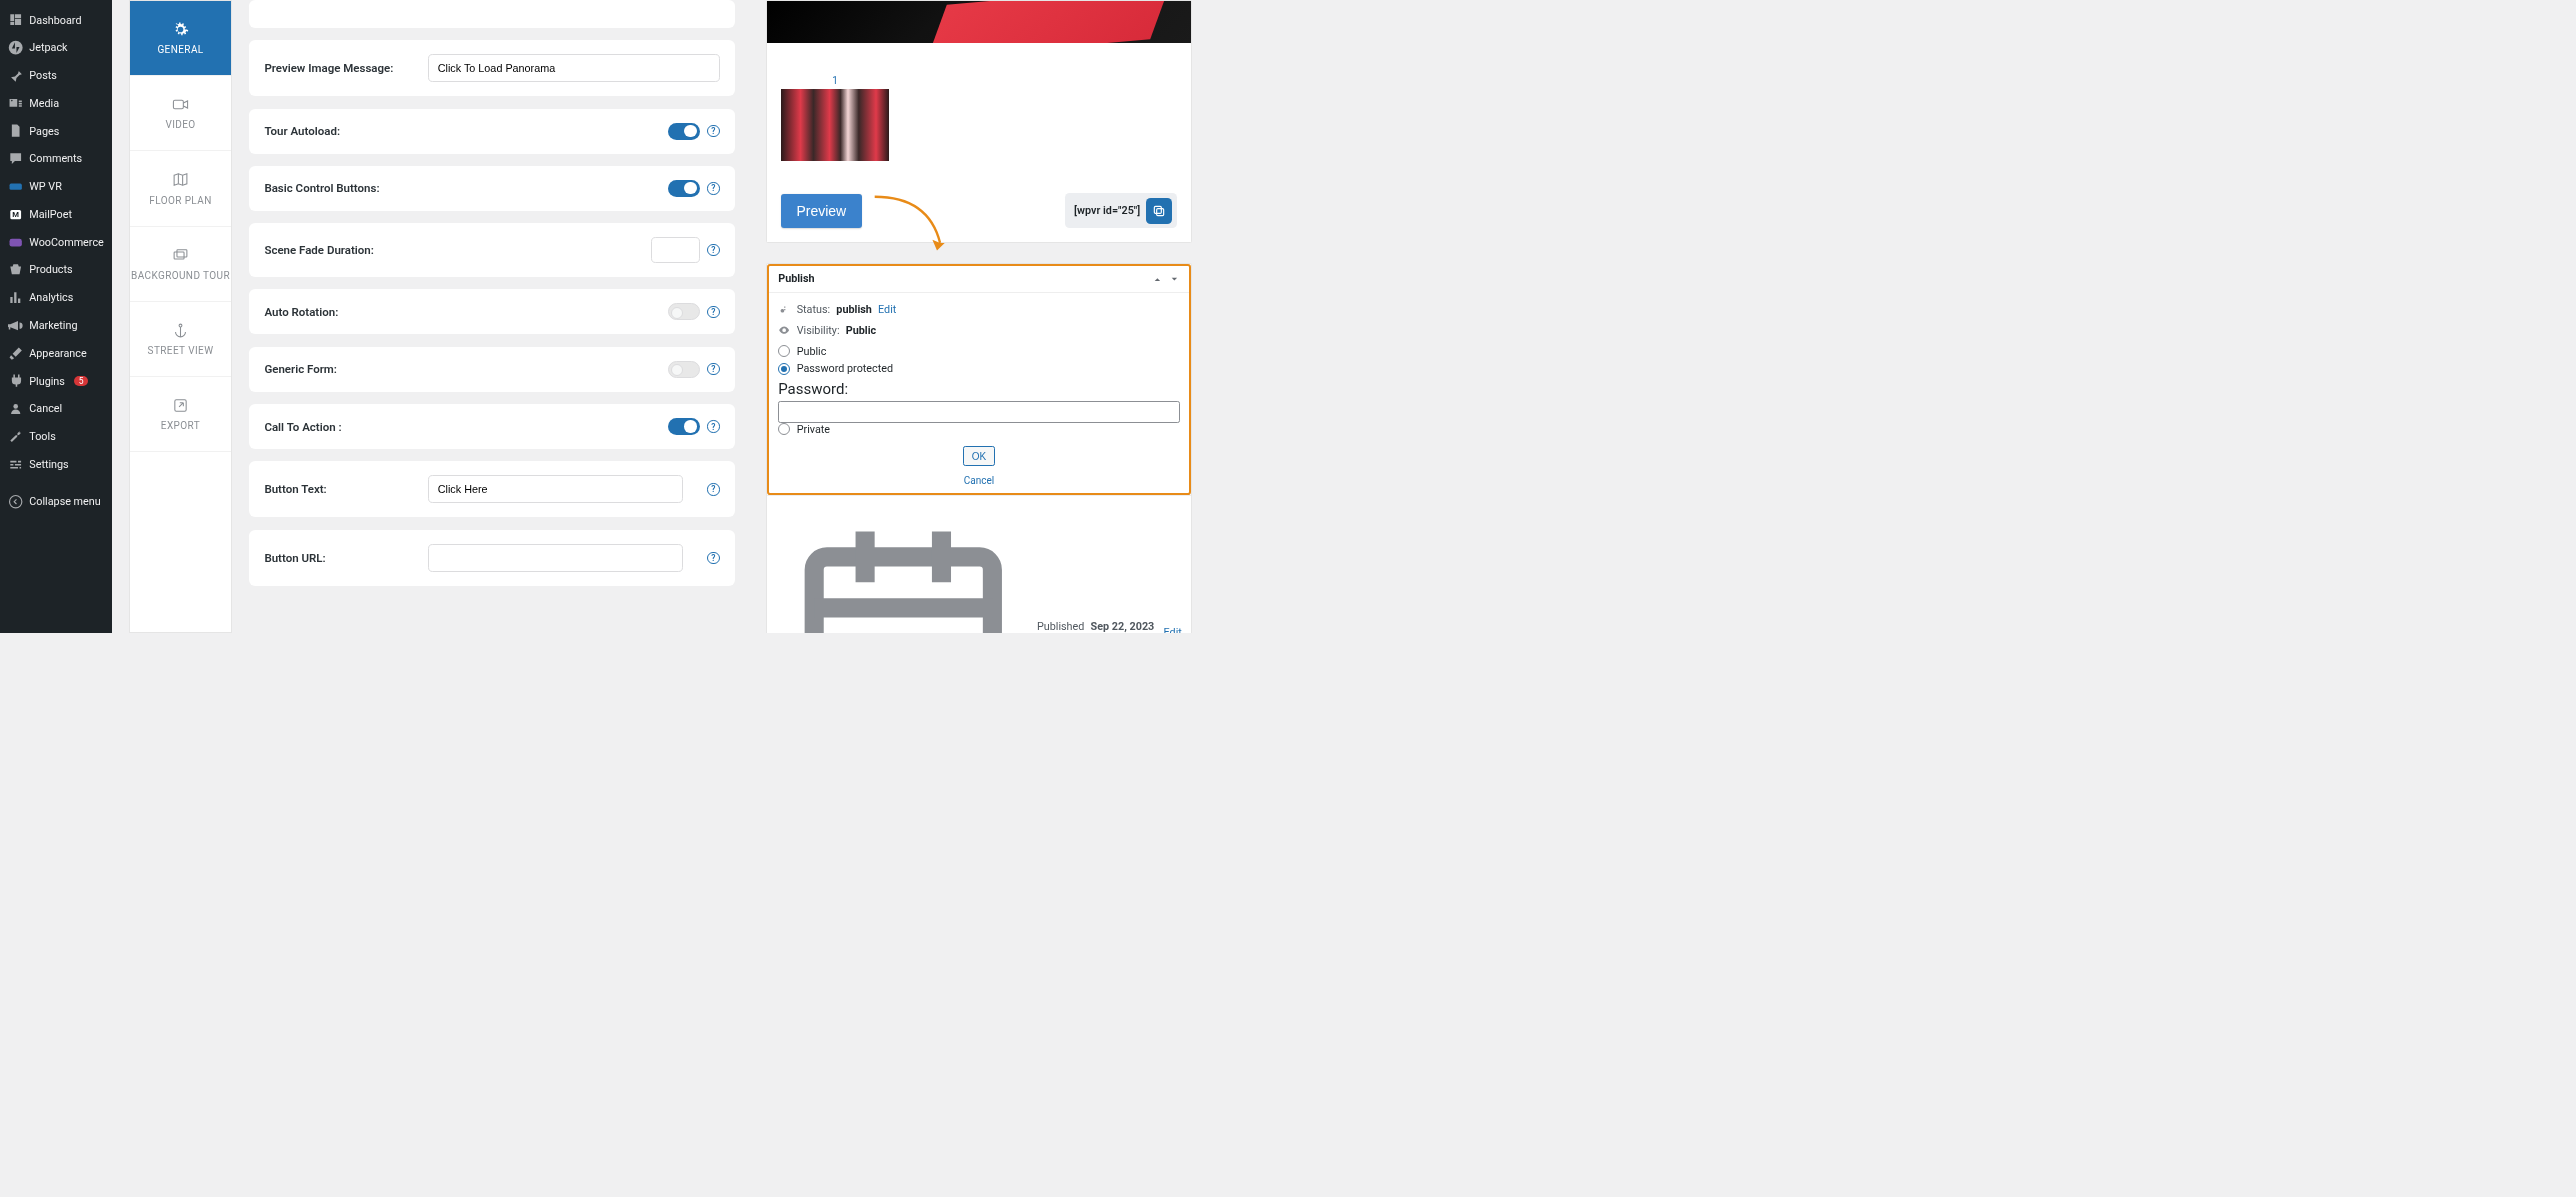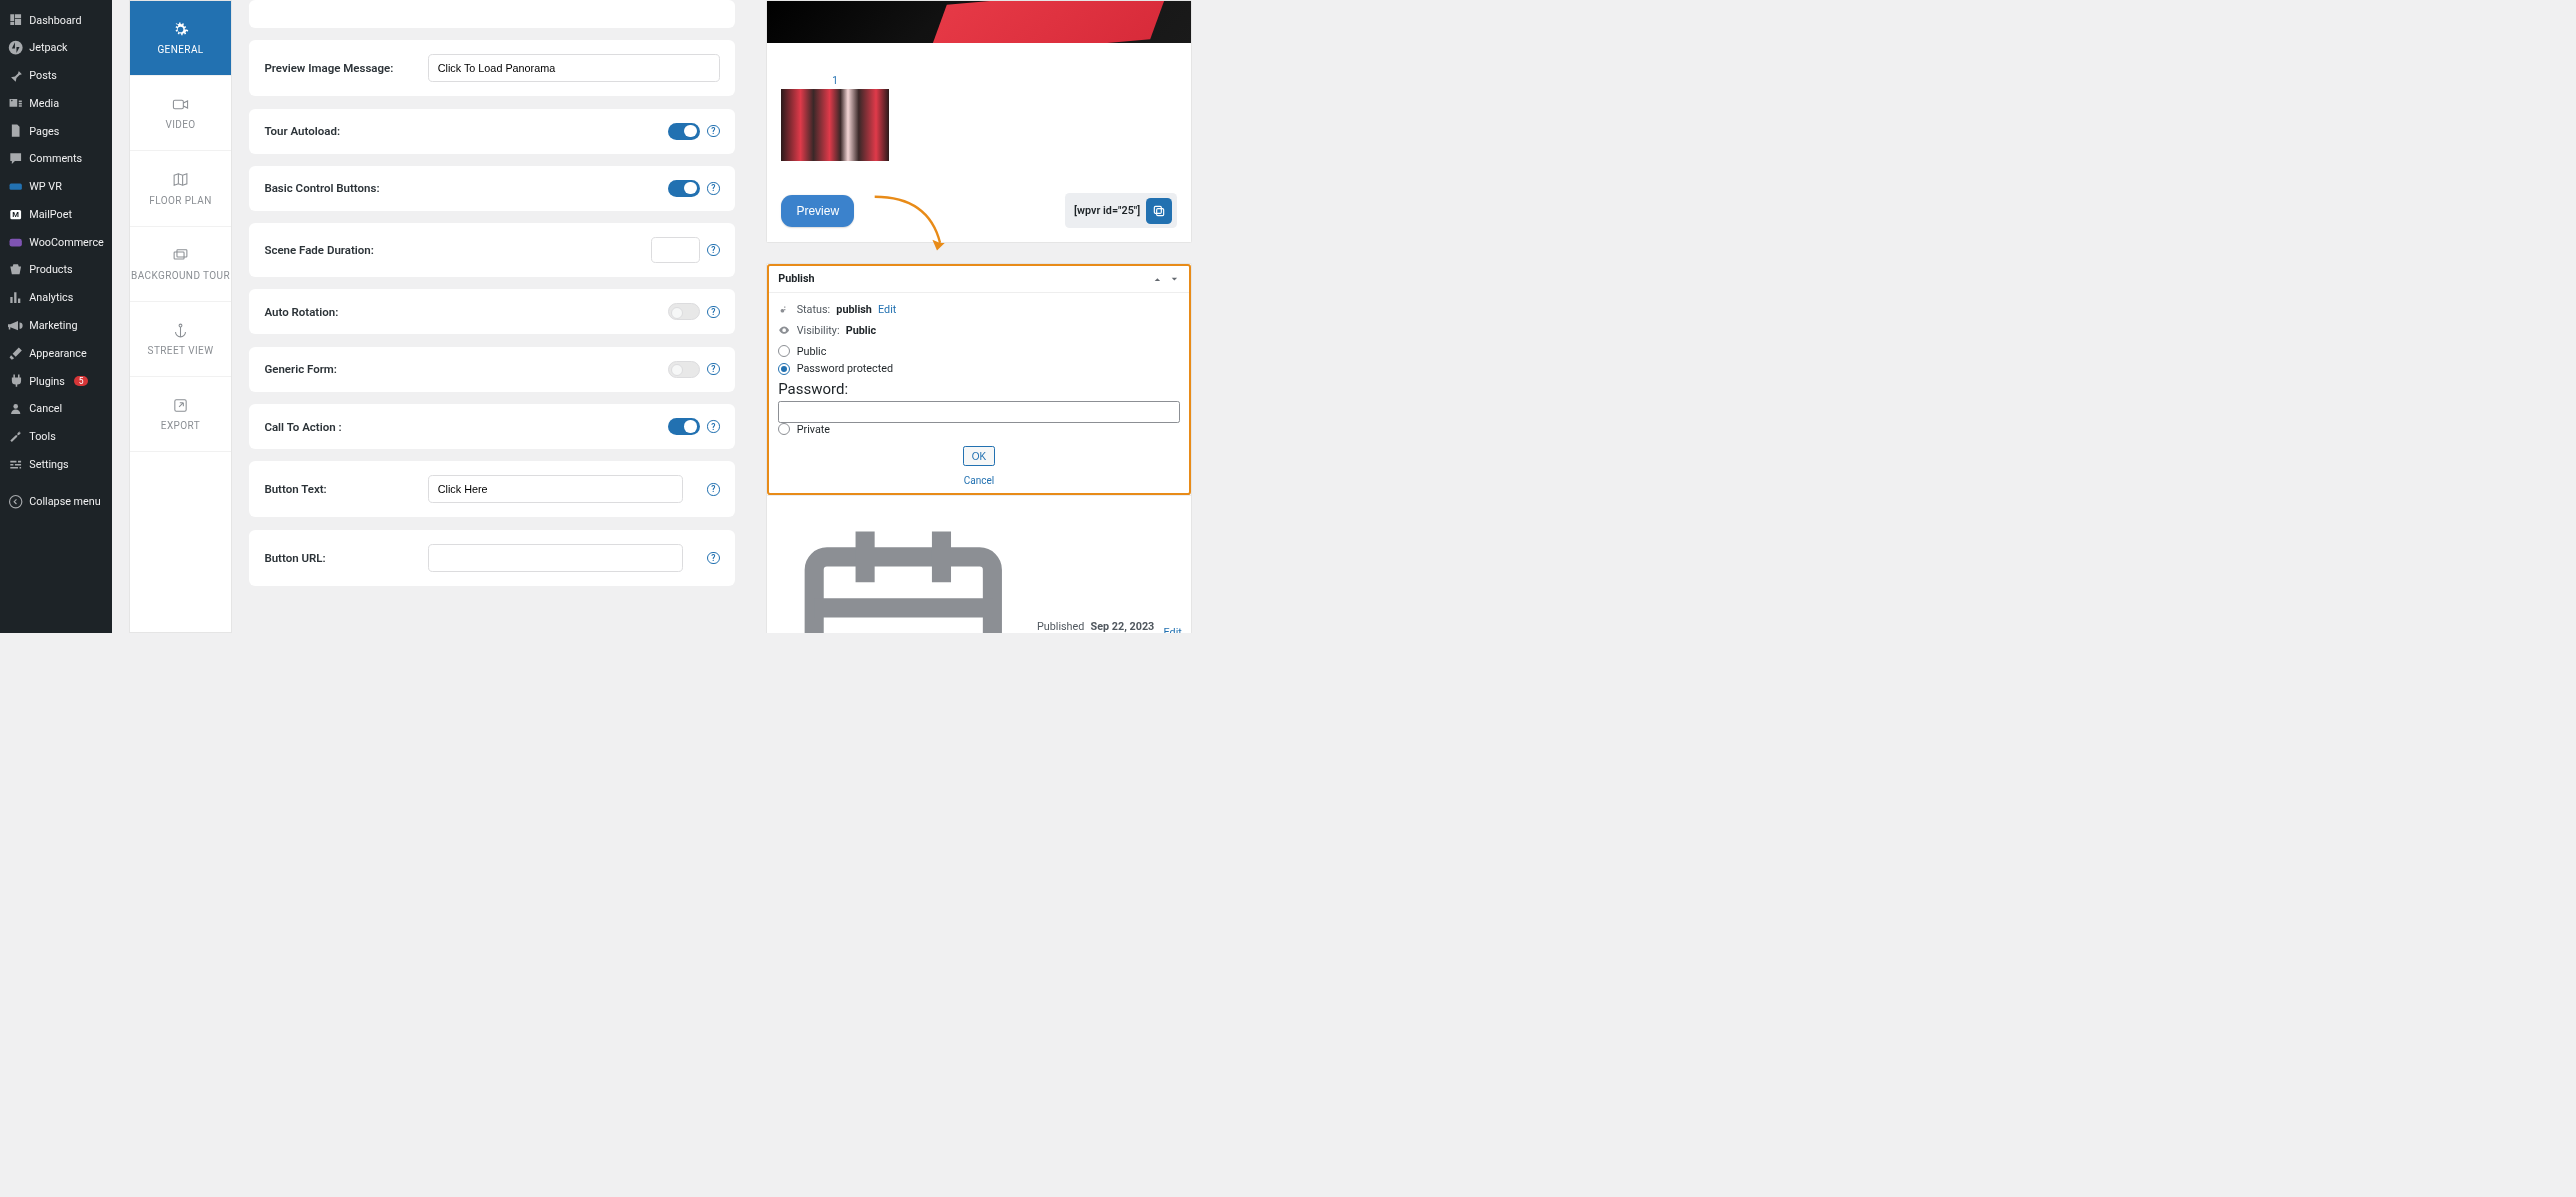--- a/index.html
+++ b/index.html
@@ -46,21 +46,21 @@
 .right-col { width: 454px; padding: 0 14px; }
 .preview-card { background: #fff; border: 0.8px solid #e5e5e5; border-radius: 1.5px; padding: 0 14px 14px 14px; margin-bottom: 20px; }
 .hero { height: 42px; background:
   linear-gradient(135deg,#000 0%,#111 40%,#1a1a1a 100%);
   position: relative; overflow: hidden; }
 .hero::after{ content:""; position:absolute; right:31px; bottom:-6.2px; width:223px; height:54px; background: linear-gradient(135deg,#e63946 0%, #d82b3a 100%); transform: skew(-20deg,-5deg);}
 .thumbs-wrap { margin-top: 32px; }
 .thumb-n { color: #2271b1; font-size: 10px; text-align:center; width:108px; margin-bottom:3.1px;}
 .thumb { width: 108px; height: 72px; background: linear-gradient(90deg,#2b1b1b 0%, #e03a4a 18%, #3a2828 30%, #e03a4a 45%, #3a2828 55%, #f4d6d6 62%, #3a2828 72%, #e03a4a 88%, #2b1b1b 100%); border-radius:0; }
 .preview-actions { display: flex; justify-content: space-between; align-items: center; margin-top: 32px; }
-.btn-preview { background: #3b82cc; color: #fff; border: none; border-radius: 11px; padding: 9.2px 15.4px; font-size: 12px; cursor: pointer; box-shadow: 0 0.8px 1.5px rgba(0,0,0,.15); }
+.btn-preview { background: #3b82cc; color: #fff; border: none; border-radius: 3px; padding: 9.2px 15.4px; font-size: 14px; cursor: pointer; box-shadow: 0 0.8px 1.5px rgba(0,0,0,.15); }
 .shortcode-wrap { display: flex; align-items: center; gap: 6.2px; background: #eceef1; border-radius: 4.6px; padding: 4.6px 4.6px 4.6px 9.2px; }
 .shortcode-txt { font-size: 10.8px; font-weight: 600; }
 .copy-btn { width: 26px; height: 26px; background: #2271b1; border-radius: 4.6px; display: flex; align-items: center; justify-content: center; cursor: pointer; }
 .copy-btn svg { width: 14px; height: 14px; fill: #fff; }
 
 .publish-box { background:#fff; border:0.8px solid #e5e5e5; border-radius:1.5px; }
 .publish-hl { border: 2.3px solid #e88b18; border-radius: 3.1px; }
 .pb-head { display:flex; justify-content:space-between; align-items:center; padding: 6.2px 9.2px; border-bottom:0.8px solid #eee; }
 .pb-head .title { font-weight:700; font-size:10.8px; }
 .pb-head .chev { display:flex; gap:6.2px; color:#646970; }

